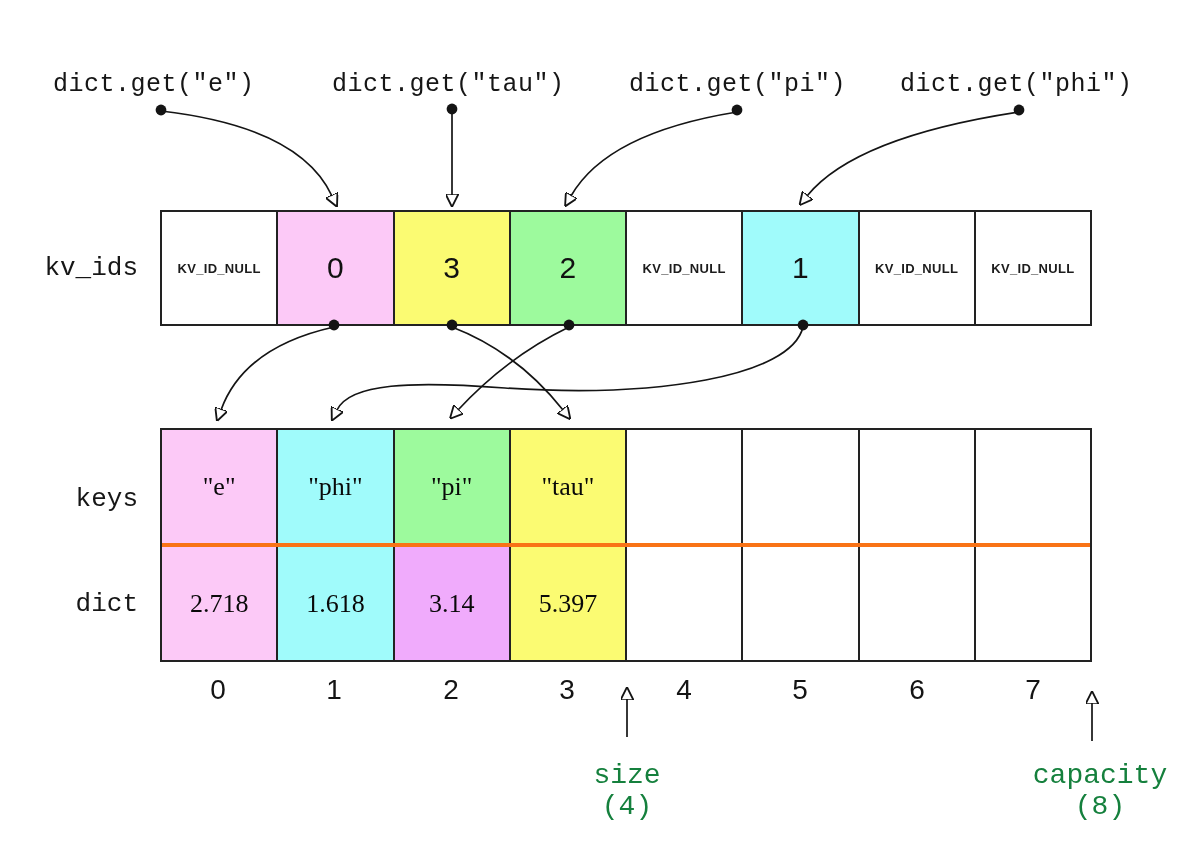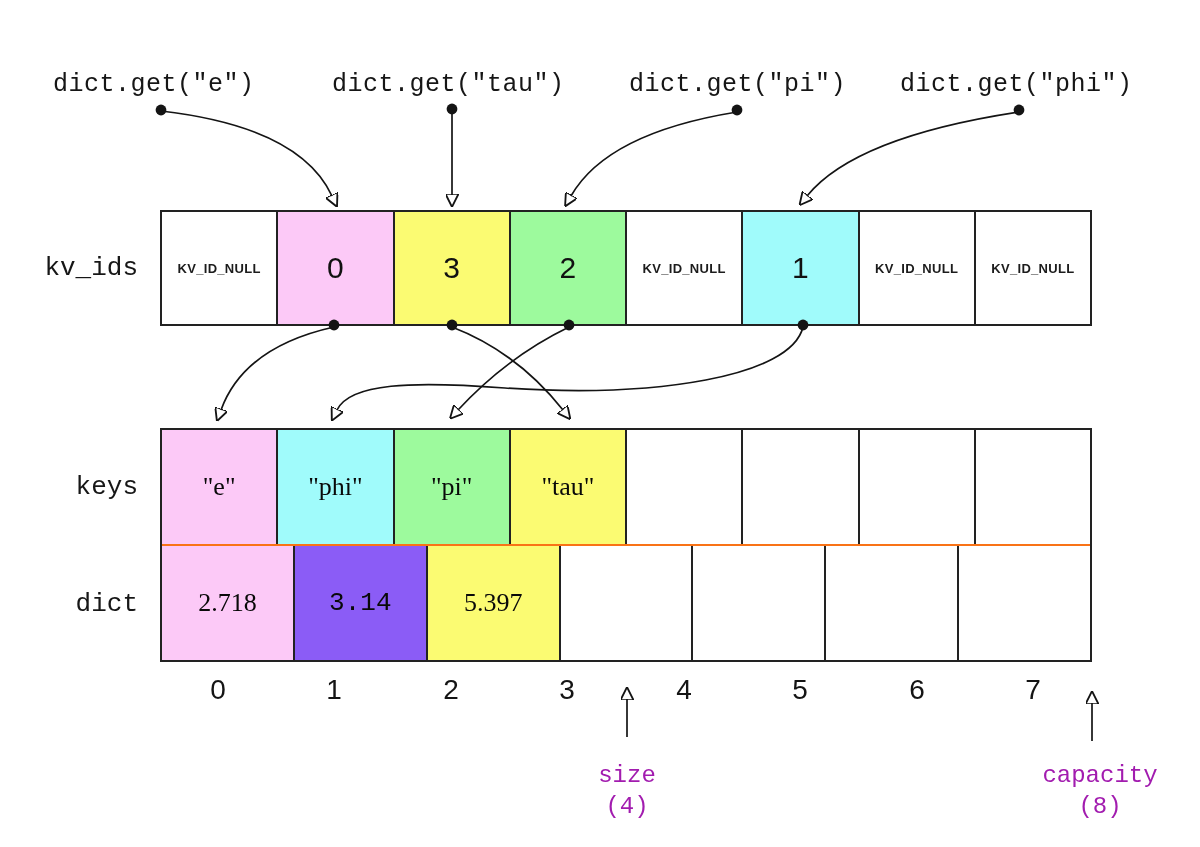--- a/index.html
+++ b/index.html
@@ -73,21 +73,21 @@
     top: 428px;
     width: 932px;
     height: 234px;
     border: 2px solid #222;
     box-sizing: border-box;
     display: flex;
     flex-direction: column;
     background: #fff;
   }
   .kv-grid .grid-row { flex: 1 1 0; display: flex; }
-  .kv-grid .grid-row.vals-row { border-top: 2px solid #f97316; }
+  .kv-grid .grid-row.vals-row { border-top: 4px solid #f97316; }
   .kv-grid .cell {
     flex: 1 1 0;
     display: flex;
     align-items: center;
     justify-content: center;
     border-left: 2px solid #222;
     font-family: "Liberation Serif", "DejaVu Serif", serif;
     font-size: 26px;
     color: #090909;
   }
@@ -102,22 +102,22 @@
     font-size: 28px;
     color: #141414;
   }
 
   
   .marker-note {
     position: absolute;
     width: 220px;
     text-align: center;
     font-family: "Liberation Mono", "DejaVu Sans Mono", monospace;
-    font-size: 24px;
-    color: #a21caf;
+    font-size: 28px;
+    color: #15803d;
     line-height: 31px;
   }
 
   svg.overlay {
     position: absolute;
     left: 0; top: 0;
     width: 1200px;
     height: 847px;
     pointer-events: none;
   }
@@ -139,36 +139,37 @@
     <div class="cell null-cell" style="background: rgb(255, 255, 255);">KV_ID_NULL</div>
     <div class="cell" style="background: rgb(252, 201, 247);">0</div>
     <div class="cell" style="background: rgb(251, 251, 114);">3</div>
     <div class="cell" style="background: rgb(157, 250, 157);">2</div>
     <div class="cell null-cell" style="background: rgb(255, 255, 255);">KV_ID_NULL</div>
     <div class="cell" style="background: rgb(160, 251, 251);">1</div>
     <div class="cell null-cell" style="background: rgb(255, 255, 255);">KV_ID_NULL</div>
     <div class="cell null-cell" style="background: rgb(255, 255, 255);">KV_ID_NULL</div>
   </div>
 
-  <div class="row-label" style="top:428px;height:117px">keys</div>
+  <div class="row-label" style="top:440px;height:117px">keys</div>
   <div class="row-label" style="top:545px;height:117px">dict</div>
   <div class="kv-grid">
     <div class="grid-row keys-row">
       <div class="cell" style="background: rgb(252, 201, 247);">"e"</div>
       <div class="cell" style="background: rgb(160, 251, 251);">"phi"</div>
       <div class="cell" style="background: rgb(157, 250, 157);">"pi"</div>
       <div class="cell" style="background: rgb(251, 251, 114);">"tau"</div>
       <div class="cell" style="background: rgb(255, 255, 255);"></div>
       <div class="cell" style="background: rgb(255, 255, 255);"></div>
       <div class="cell" style="background: rgb(255, 255, 255);"></div>
       <div class="cell" style="background: rgb(255, 255, 255);"></div>
     </div>
     <div class="grid-row vals-row">
       <div class="cell" style="background: rgb(252, 201, 247);">2.718</div>
-      <div class="cell" style="background: #8b5cf6; font-family: Liberation Mono, monospace;">3.14</div>
+      <div class="cell" style="background: rgb(160, 251, 251);">1.618</div>
+      <div class="cell" style="background: #f0abfc;">3.14</div>
       <div class="cell" style="background: rgb(251, 251, 114);">5.397</div>
       <div class="cell" style="background: rgb(255, 255, 255);"></div>
       <div class="cell" style="background: rgb(255, 255, 255);"></div>
       <div class="cell" style="background: rgb(255, 255, 255);"></div>
       <div class="cell" style="background: rgb(255, 255, 255);"></div>
     </div>
   </div>
 
   <div class="index-label" style="left:160px">0</div>
   <div class="index-label" style="left:276px">1</div>

